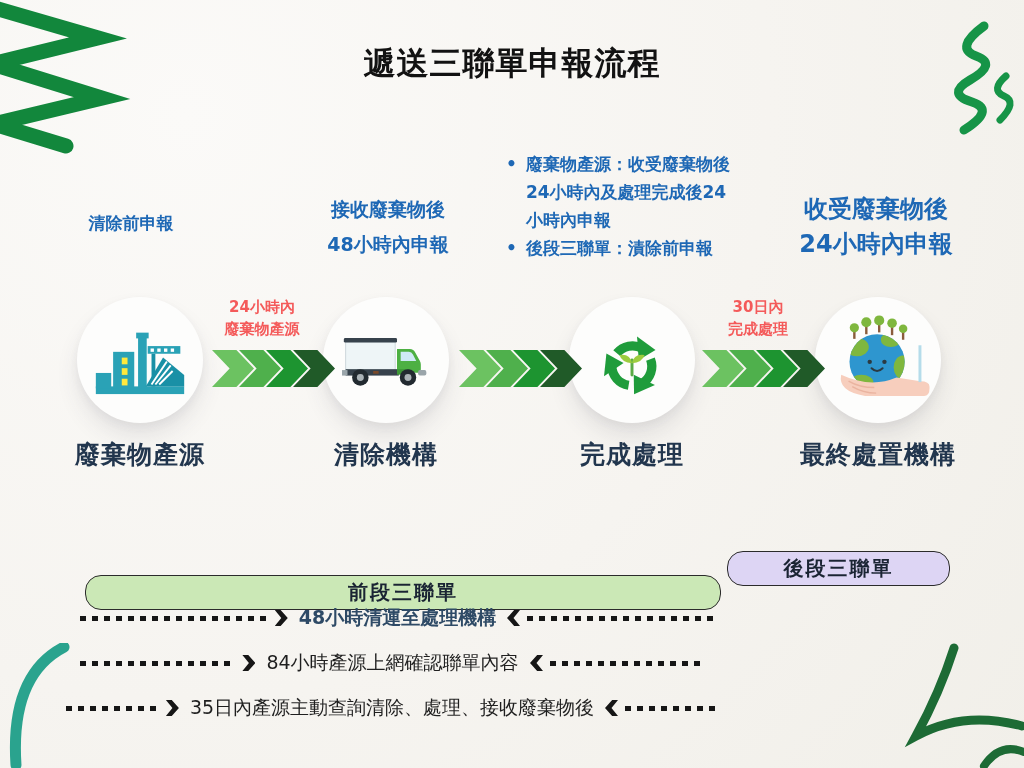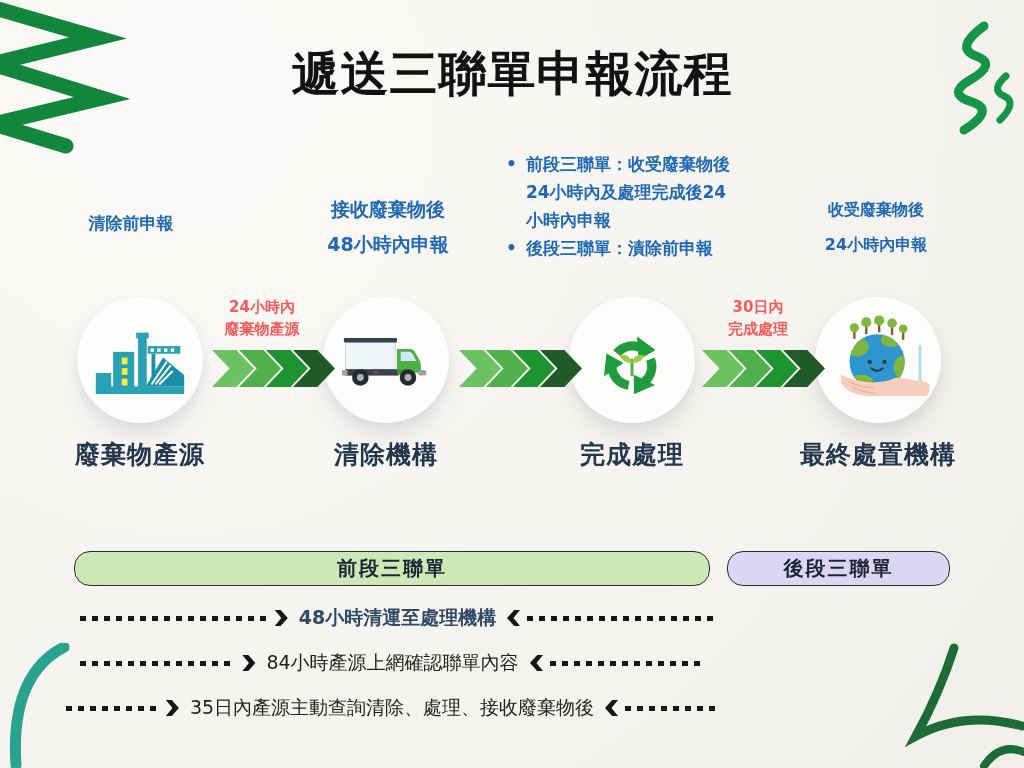--- a/index.html
+++ b/index.html
@@ -1,26 +1,26 @@
 <!DOCTYPE html>
 <html><head>
 <meta charset="utf-8">
 <style>
   html,body{margin:0;padding:0;}
   body{width:1024px;height:768px;background:#f6f4f0;font-family:"DejaVu Sans","Liberation Sans",sans-serif;overflow:hidden;}
   .canvas{position:relative;width:1024px;height:768px;background:
     radial-gradient(circle at 18% 15%, #fbfaf8 0%, #f6f4f0 55%, #f1efe9 100%);overflow:hidden;}
   .abs{position:absolute;}
 
-  .title{left:0;top:42px;width:1024px;text-align:center;font-size:48px;font-weight:900;color:#121212;letter-spacing:1px;}
+  .title{left:0;top:42px;width:1024px;text-align:center;font-size:32px;font-weight:900;color:#121212;letter-spacing:1px;}
 
   .blue-note{color:#1e68b5;font-weight:700;text-align:center;}
   .note-source{left:41px;top:210px;width:180px;font-size:17px;line-height:26px;}
   .note-collector{left:303px;top:192px;width:170px;font-size:19px;line-height:35px;}
-  .note-disposer{left:791px;top:192px;width:170px;font-size:16px;line-height:35px;}
+  .note-disposer{left:791px;top:192px;width:170px;font-size:24px;line-height:35px;}
 
   .bullets{left:506px;top:150px;width:282px;}
   .bullet{display:flex;gap:9px;color:#1e68b5;font-weight:700;font-size:17px;line-height:28px;}
   .bullet .dot{flex:0 0 auto;font-size:17px;}
   .bullet .btxt{max-width:212px;}
 
   .red-note{color:#f45a5a;font-weight:700;text-align:center;font-size:15px;line-height:22px;}
   .rn1{left:192px;top:296px;width:140px;}
   .rn2{left:698px;top:296px;width:120px;}
 
@@ -34,21 +34,21 @@
 
   .chevrons{display:flex;top:350px;}
   .g1{left:212px;} .g2{left:459px;} .g3{left:702px;}
   .chev{width:42px;height:37px;margin-left:-15px;
     clip-path:polygon(0 0,58% 0,100% 50%,58% 100%,0 100%,42% 50%);}
   .chev:first-child{margin-left:0;}
   .c1{background:#6cc261;} .c2{background:#4fb04c;} .c3{background:#1d9430;} .c4{background:#205a28;}
 
   .bar{top:551px;height:33px;border:1.5px solid #2b2b2b;border-radius:16px;
     display:flex;align-items:center;justify-content:center;font-size:20px;font-weight:800;color:#1a2433;letter-spacing:2px;}
-  .bar-front{left:74px;width:634px;background:#cbe8b6;}
+  .bar-front{left:85px;width:634px;background:#cbe8b6;margin-top:24px;}
   .bar-back{left:727px;width:221px;background:#ddd5f4;}
 
   .trow{display:flex;align-items:center;gap:7px;height:24px;}
   .t1{left:80px;top:606px;width:635px;} .t2{left:80px;top:651px;width:625px;} .t3{left:66px;top:696px;width:652px;}
   .dots{flex:1;height:5px;background:repeating-linear-gradient(90deg,#161616 0 6px,transparent 6px 12px);}
   .arr{width:13px;height:16px;background:#161616;flex:0 0 auto;
     clip-path:polygon(0 0,45% 0,100% 50%,45% 100%,0 100%,50% 50%);}
   .arr-l{transform:scaleX(-1);}
   .ttext{white-space:nowrap;padding:0 4px;font-size:19px;}
   .t1 .ttext{color:#2e4a66;font-weight:700;}
@@ -79,21 +79,21 @@
   <div class="abs blue-note note-source">
     <div>清除前申報</div>
   </div>
   <div class="abs blue-note note-collector">
     <div>接收廢棄物後</div>
     <div>48小時內申報</div>
   </div>
   <div class="abs bullets">
     <div class="bullet">
       <span class="dot">•</span>
-      <span class="btxt">前段三聯單：收受廢棄物後24小時內及處理完成後24小時內申報</span>
+      <span class="btxt">廢棄物產源：收受廢棄物後24小時內及處理完成後24小時內申報</span>
     </div>
     <div class="bullet">
       <span class="dot">•</span>
       <span class="btxt">後段三聯單：漬除前申報</span>
     </div>
   </div>
   <div class="abs blue-note note-disposer">
     <div>收受廢棄物後</div>
     <div>24小時內申報</div>
   </div>

